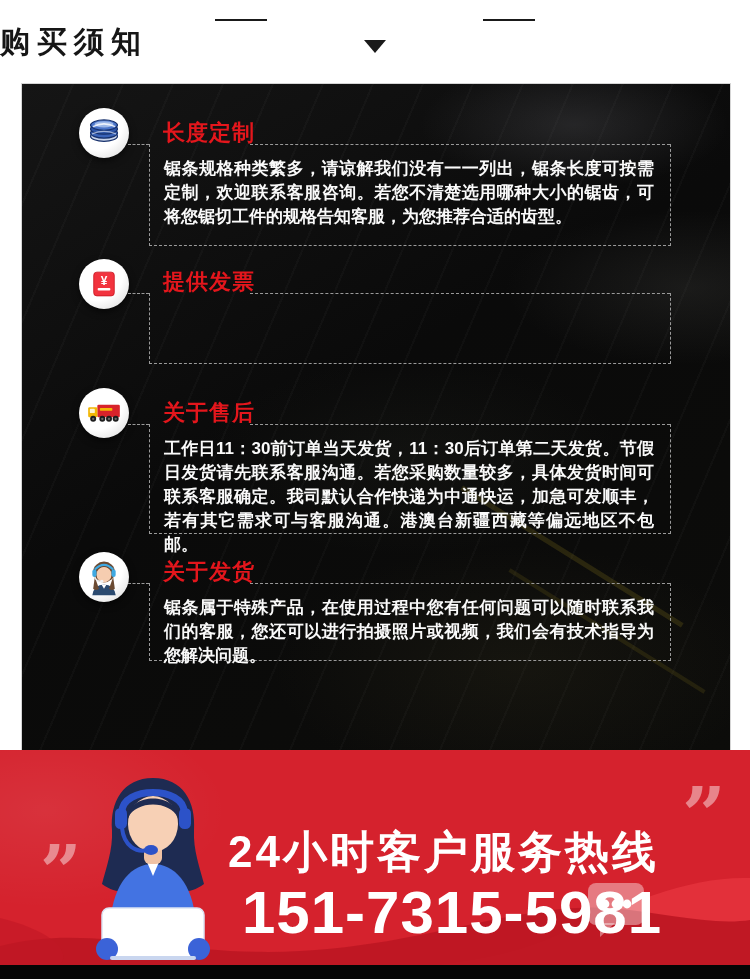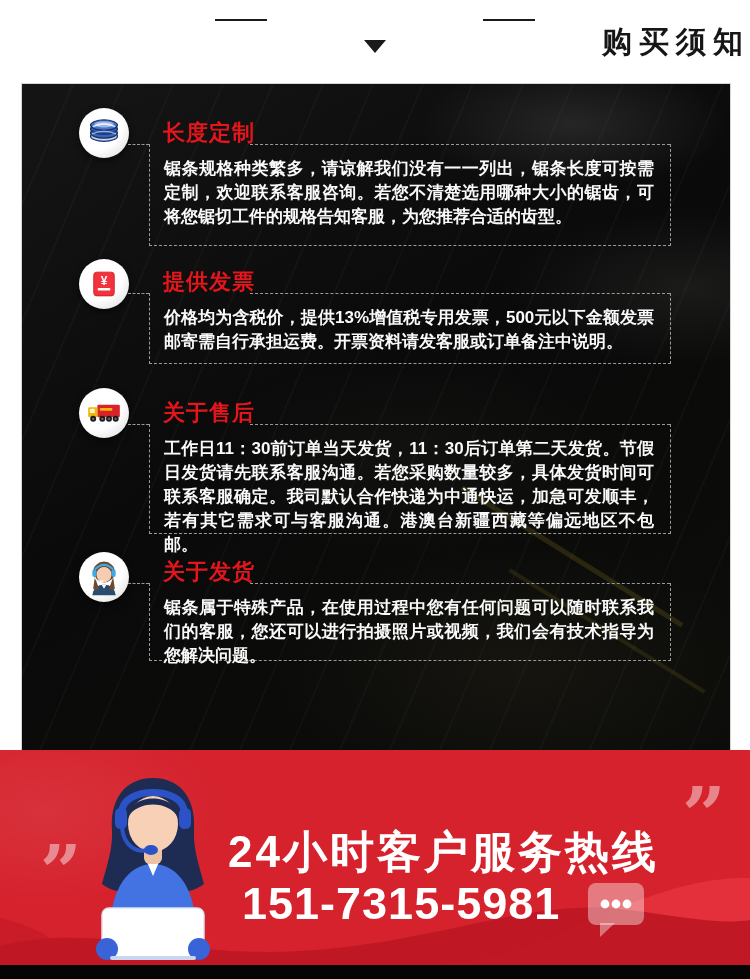--- a/index.html
+++ b/index.html
@@ -3,21 +3,21 @@
 <meta charset="utf-8">
 <style>
   html,body{margin:0;padding:0;}
   body{
     width:750px;height:979px;position:relative;background:#ffffff;
     font-family:"Liberation Sans",sans-serif;overflow:hidden;
   }
   
   .page-header{position:absolute;top:0;left:0;width:750px;height:62px;}
   .page-title{
-    position:absolute;top:2px;left:0;width:750px;text-align:right;
+    position:absolute;top:2px;left:0;width:750px;text-align:left;
     font-size:30px;font-weight:600;letter-spacing:7px;color:#161616;
   }
   .header-line{position:absolute;top:19px;height:0;border-top:2px solid #1a1a1a;width:52px;}
   .header-line.left{left:215px;}
   .header-line.right{left:483px;}
   .header-triangle{
     position:absolute;top:40px;left:364px;width:0;height:0;
     border-left:11px solid transparent;border-right:11px solid transparent;
     border-top:13px solid #1a1a1a;
   }
@@ -71,21 +71,21 @@
     color:rgba(255,255,255,.45);font-weight:bold;line-height:1;
   }
   .quote-left{left:40px;top:86px;font-size:72px;}
   .quote-right{left:682px;top:28px;font-size:76px;}
   .hotline-label{
     position:absolute;left:228px;top:73px;z-index:2;margin:0;
     font-size:44px;font-weight:bold;color:#ffffff;letter-spacing:3px;white-space:nowrap;
   }
   .hotline-phone{
     position:absolute;left:242px;top:128px;z-index:2;margin:0;
-    font-size:45px;font-weight:bold;color:#ffffff;letter-spacing:1px;white-space:nowrap;
+    font-size:60px;font-weight:bold;color:#ffffff;letter-spacing:1px;white-space:nowrap;
   }
   .chat-icon{position:absolute;left:588px;top:133px;z-index:2;}
   .agent-illustration{position:absolute;left:88px;top:22px;z-index:3;}
   .footer-strip{position:absolute;left:0;top:965px;width:750px;height:14px;background:#050505;}
 </style>
 </head>
 <body>
 
 <div class="page-header">
   <div class="header-line left"></div>
@@ -124,21 +124,20 @@
         <rect x="11" y="9" width="26" height="30" rx="4" fill="#f2333e"></rect>
         <rect x="11" y="9" width="26" height="30" rx="4" fill="none" stroke="#c8141f" stroke-width="1"></rect>
         <text x="24" y="25" text-anchor="middle" font-size="15" font-weight="bold" fill="#ffffff" font-family="Liberation Sans, sans-serif">¥</text>
         <rect x="16" y="29" width="16" height="3.2" rx="1.2" fill="#ffffff"></rect>
       </svg>
     </div>
     <div class="connector" style="top:209px"></div>
     <div class="section-box" style="top:209px;height:71px">
       <div class="box-top-line"></div>
       <h2 class="section-title">提供发票</h2>
-      <p class="section-body">价格均为含税价，提供13%增值税专用发票，500元以下金额发票邮寄需自行承担运费。开票资料请发客服或订单备注中说明。</p>
     </div>
   </div>
 
   <div class="section">
     <div class="icon-circle" style="top:304px">
       <svg width="40" height="40" viewBox="0 0 48 48">
         <rect x="16" y="14" width="27" height="15" rx="1.5" fill="#d8232a"></rect>
         <rect x="19" y="18" width="15" height="3.4" rx="1" fill="#f2b705"></rect>
         <rect x="5" y="17" width="11" height="12" rx="1.5" fill="#f2b705"></rect>
         <rect x="7" y="19" width="6" height="5" rx="1" fill="#fdf3d0"></rect>

